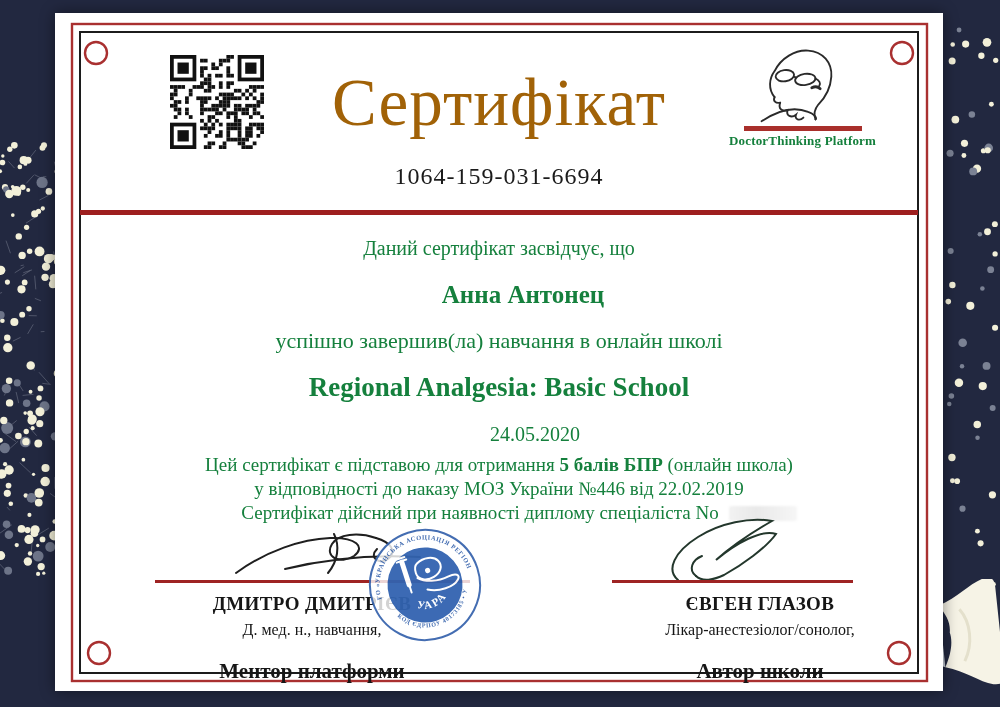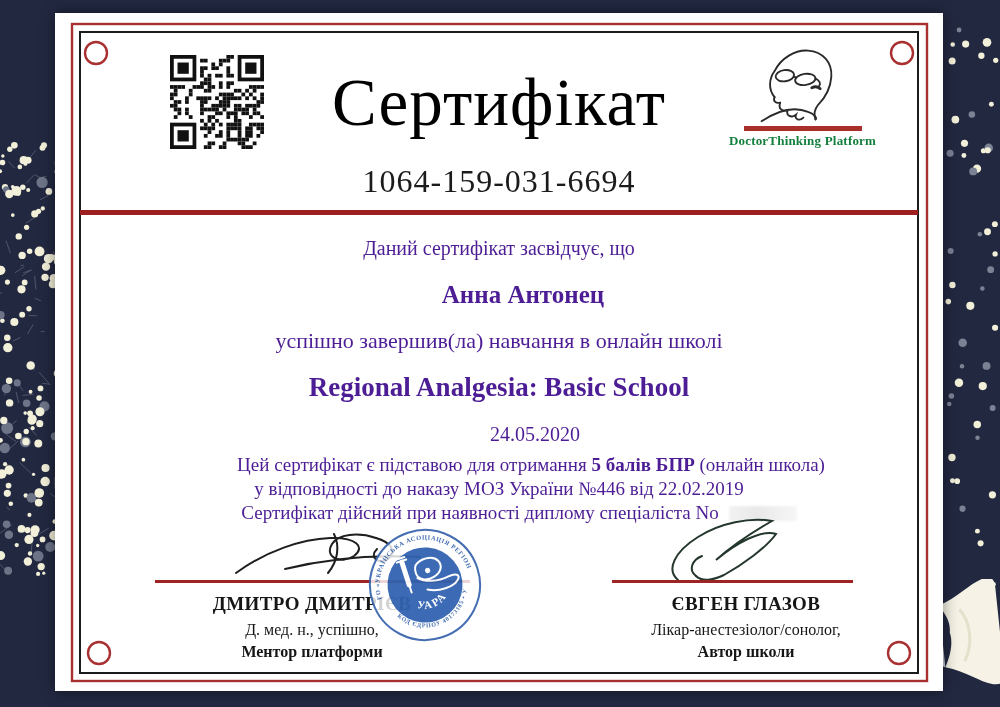--- a/index.html
+++ b/index.html
@@ -16,53 +16,53 @@
   .paper{
     position:absolute;left:55px;top:13px;width:888px;height:678px;
     background:#ffffff;box-shadow:0 0 14px rgba(0,0,0,.45);
   }
   .border-svg{position:absolute;left:0;top:0;width:888px;height:678px;}
   
   .qr{position:absolute;left:115px;top:42px;width:94px;height:94px;}
   .verify{position:absolute;left:37px;top:150px;width:240px;text-align:center;
     font-size:14px;color:#1b1b1b;line-height:21px;}
   .cert-title{position:absolute;left:0;top:56px;width:888px;text-align:center;
-    font-size:67px;color:#000000;letter-spacing:1px;line-height:1;}
+    font-size:67px;color:#a16207;letter-spacing:1px;line-height:1;}
   .cert-number{position:absolute;left:0;top:150px;width:888px;text-align:center;
-    font-size:32px;color:#1b1b1b;letter-spacing:1px;}
+    font-size:24px;color:#1b1b1b;letter-spacing:1px;}
   .logo{position:absolute;left:665px;top:32px;width:165px;text-align:center;}
   .logo-head{width:125px;height:80px;display:block;margin:0 auto;}
   .logo-bar{width:118px;height:5px;background:#a92f2b;margin:1px auto 2px auto;}
   .logo-label{font-size:13px;font-weight:bold;color:#15803d;letter-spacing:.2px;}
   .divider{position:absolute;left:25px;top:197px;width:838px;height:5px;background:#9e1f1f;}
   
-  .bline{position:absolute;left:0;width:888px;text-align:center;color:#4c1d95;}
+  .bline{position:absolute;left:0;width:888px;text-align:center;color:#15803d;}
   .l-intro{top:224px;font-size:20px;}
   .l-name{top:268px;font-size:25px;font-weight:bold;margin-left:24px;}
   .l-completion{top:315px;font-size:22px;}
   .l-school{top:359px;font-size:27px;font-weight:bold;}
   .l-date{top:410px;font-size:20px;padding-left:36px;}
-  .l-p1{top:441px;font-size:19px;padding-left:32px;}
+  .l-p1{top:441px;font-size:19px;}
   .l-p2{top:465px;font-size:19px;}
   .l-p3{top:489px;font-size:19px;display:flex;justify-content:center;align-items:center;padding-left:20px;}
   .redaction{display:inline-block;width:68px;height:15px;margin-left:10px;
     background:linear-gradient(90deg,#f2f2f2,#e9e9e9 40%,#f6f6f6);filter:blur(1px);border-radius:2px;}
   
   .sig-line{position:absolute;height:3px;background:#9e2323;top:567px;}
   .sig-line.left{left:100px;width:315px;}
   .sig-line.right{left:557px;width:241px;}
   .sig-svg{position:absolute;}
   .sig-svg.left{left:175px;top:516px;width:215px;height:52px;}
   .sig-svg.right{left:595px;top:505px;width:165px;height:64px;}
   .sig-block{position:absolute;width:320px;text-align:center;color:#161616;}
   .sig-block.left{left:97px;top:580px;}
-  .sig-block.right{left:531px;top:580px;}
+  .sig-block.right{left:545px;top:580px;}
   .sig-name{font-size:19px;font-weight:bold;letter-spacing:.4px;}
   .sig-role1{font-size:16px;margin-top:6px;}
-  .sig-role2{font-size:16px;font-weight:bold;margin-top:4px;}
+  .sig-role2{font-size:21px;font-weight:bold;margin-top:20px;}
   .stamp{position:absolute;left:311px;top:513px;width:118px;height:118px;opacity:.95;}
 </style>
 </head>
 <body>
 <div class="stage">
 
   <svg id="decor-left" class="decor-svg" width="62" height="707">
       <line x1="34.62925123173243" y1="275.6912112821318" x2="35.81342720697328" y2="289.32978446471026" stroke="#8a8fa0" stroke-width="0.8" opacity="0.55"></line>
       <line x1="38.986754435574056" y1="372.2652340970306" x2="49.34377387135466" y2="383.8943787775442" stroke="#8a8fa0" stroke-width="0.8" opacity="0.55"></line>
       <line x1="4.3244619389644186" y1="568.8967164321322" x2="-3.805790896437033" y2="560.3106462547139" stroke="#8a8fa0" stroke-width="0.8" opacity="0.55"></line>
@@ -551,21 +551,21 @@
       <g fill="none" stroke="#23372c" stroke-width="2" stroke-linecap="round">
         <path d="M28,62 C16,52 24,34 48,19 C70,5 100,-1 122,3 C108,11 84,26 66,42 C86,25 112,11 126,16 C116,30 92,47 74,57 C64,62 52,64 46,58"></path>
         <path d="M46,58 C38,52 42,42 52,38"></path>
       </g>
     </svg>
     <div class="sig-line left"></div>
     <div class="sig-line right"></div>
 
     <div class="sig-block left">
       <div class="sig-name">ДМИТРО ДМИТРІЄВ</div>
-      <div class="sig-role1">Д. мед. н., успішно,</div>
+      <div class="sig-role1">Д. мед. н., навчання,</div>
       <div class="sig-role2">Ментор платформи</div>
     </div>
     <div class="sig-block right">
       <div class="sig-name">ЄВГЕН ГЛАЗОВ</div>
       <div class="sig-role1">Лікар-анестезіолог/сонолог,</div>
       <div class="sig-role2">Автор школи</div>
     </div>
 
     <svg class="stamp" viewBox="0 0 118 118">
       <defs>

